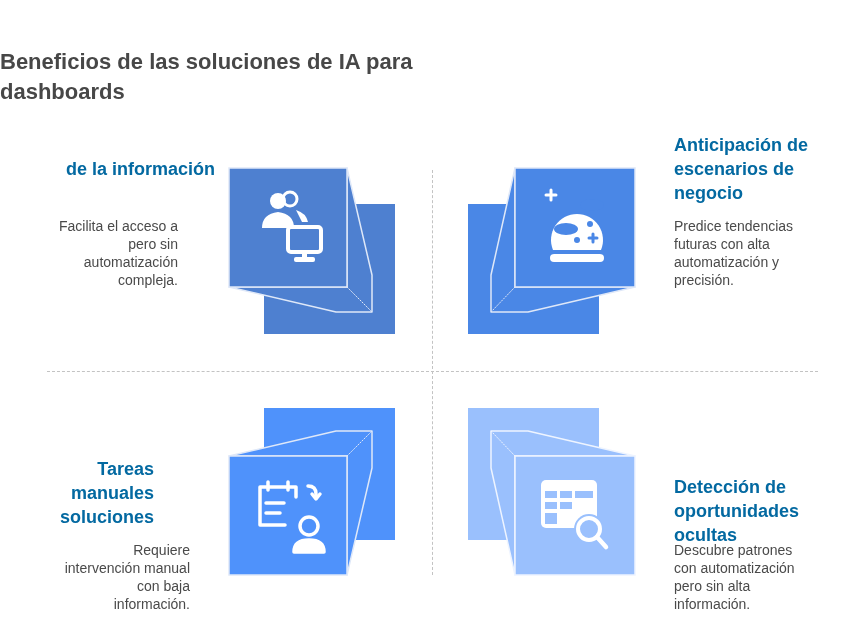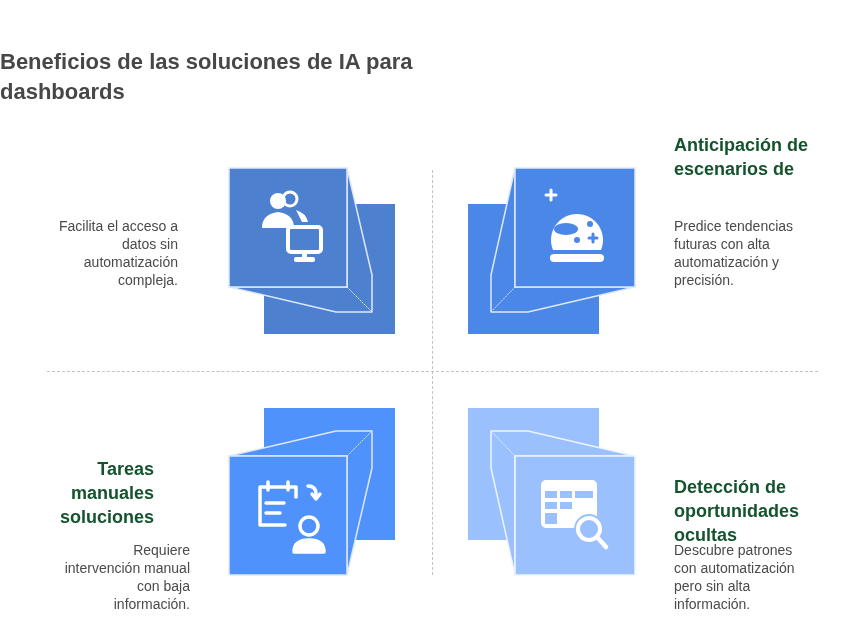--- a/index.html
+++ b/index.html
@@ -5,21 +5,21 @@
   html, body { margin: 0; padding: 0; background: #ffffff; }
   body { width: 863px; height: 621px; position: relative; overflow: hidden;
          font-family: "Liberation Sans", "DejaVu Sans", sans-serif; color: #444; }
   .title { position: absolute; left: 0; width: 863px; top: 47px; text-align: left;
            font-weight: bold; font-size: 22px; line-height: 30px; color: #474747; }
   .title span { display: block; }
   .divider-v { position: absolute; left: 432px; top: 170px; height: 405px; width: 0;
                border-left: 1.5px dashed #c3c3c3; }
   .divider-h { position: absolute; top: 371px; left: 47px; width: 771px; height: 0;
                border-top: 1.5px dashed #c3c3c3; }
-  .heading { position: absolute; font-weight: bold; font-size: 18px; line-height: 24px; color: #14532d; }
+  .heading { position: absolute; font-weight: bold; font-size: 18px; line-height: 24px; color: #0369a1; }
   .desc { position: absolute; font-size: 14px; line-height: 18px; color: #4a4a4a; }
   .right { text-align: right; }
   .left { text-align: left; }
   svg.shapes { position: absolute; left: 0; top: 0; }
 </style>
 </head>
 <body>
 
 <div class="title">
   <span>Beneficios de las soluciones de IA para</span>
@@ -98,31 +98,33 @@
       <rect x="560" y="502" width="12" height="7" fill="#9ac0fd"></rect>
       <rect x="545" y="513" width="12" height="11" fill="#9ac0fd"></rect>
       <circle cx="589" cy="529" r="15" fill="#9ac0fd"></circle>
       <circle cx="589" cy="529" r="11" fill="none" stroke="#fff" stroke-width="4"></circle>
       <line x1="597" y1="537" x2="606" y2="547" stroke="#fff" stroke-width="4.5" stroke-linecap="round"></line>
     </g>
   </g>
 </svg>
 
 <div class="heading right" style="left:40px; width:175px; top:157px;">
+  <div>de la información</div>
 </div>
 <div class="desc right" style="left:40px; width:138px; top:217px;">
   <div>Facilita el acceso a</div>
-  <div>datos sin</div>
+  <div>pero sin</div>
   <div>automatización</div>
   <div>compleja.</div>
 </div>
 
 <div class="heading left" style="left:674px; width:170px; top:133px;">
   <div>Anticipación de</div>
   <div>escenarios de</div>
+  <div>negocio</div>
 </div>
 <div class="desc left" style="left:674px; width:170px; top:217px;">
   <div>Predice tendencias</div>
   <div>futuras con alta</div>
   <div>automatización y</div>
   <div>precisión.</div>
 </div>
 
 <div class="heading right" style="left:40px; width:114px; top:457px;">
   <div>Tareas</div>

